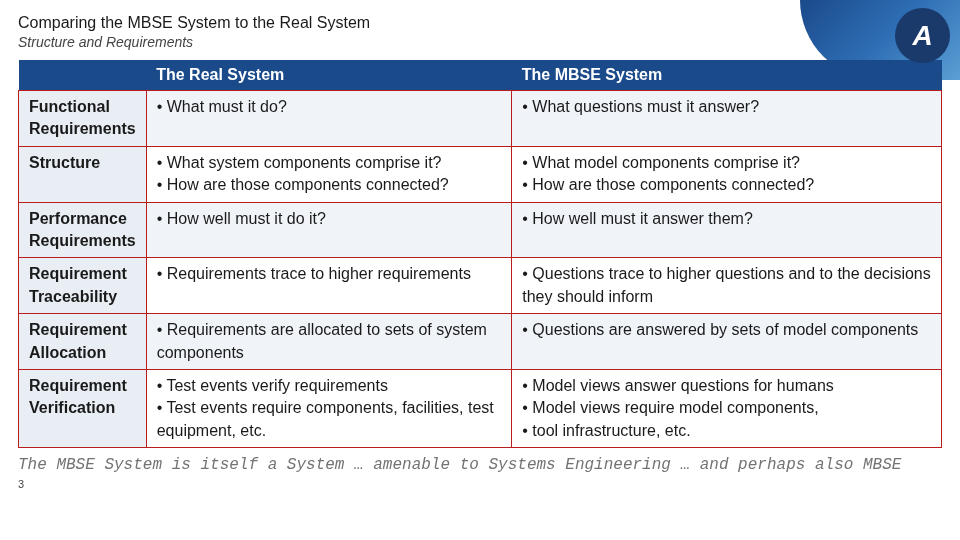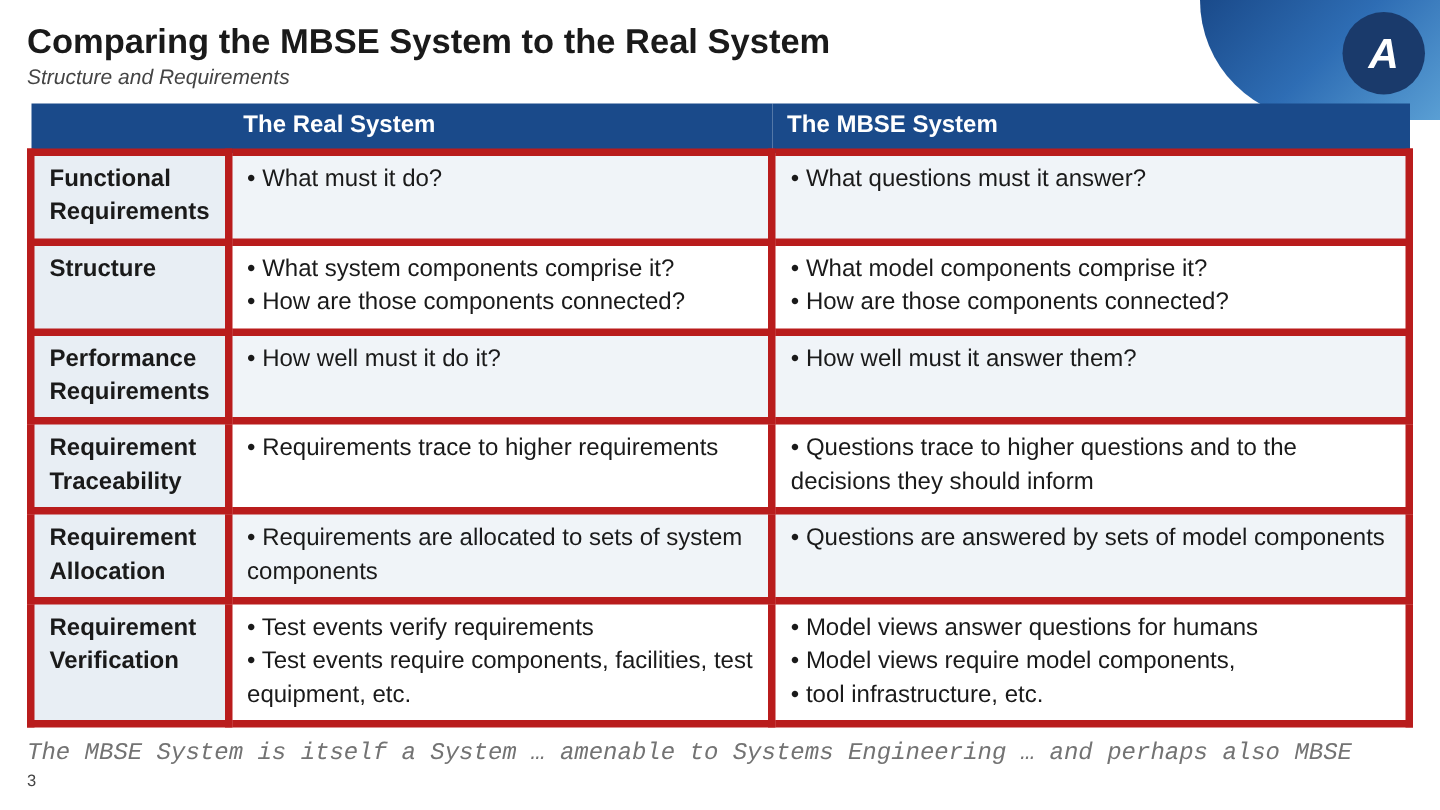--- a/index.html
+++ b/index.html
@@ -33,22 +33,22 @@
       font-size: 28px;
       font-weight: bold;
       font-style: italic;
     }
     .content {
       position: relative;
       z-index: 1;
       padding: 14px 18px 8px 18px;
     }
     h1 {
-      font-size: 23px;
-      font-weight: bold;
+      font-size: 16px;
+      font-weight: normal;
       color: #1a1a1a;
       margin-bottom: 2px;
     }
     h2 {
       font-size: 14px;
       font-weight: normal;
       font-style: italic;
       color: #444;
       margin-bottom: 10px;
     }
@@ -64,21 +64,21 @@
       text-align: left;
       font-weight: bold;
     }
     thead tr th:first-child {
       background: #1a4a8a;
       width: 110px;
     }
     tbody tr td {
       padding: 5px 10px;
       vertical-align: top;
-      border: 5px solid #b91c1c;
+      border: 1px solid #b91c1c;
       color: #1a1a1a;
       line-height: 1.4;
     }
     tbody tr:nth-child(odd) td {
       background: #f0f4f8;
     }
     tbody tr:nth-child(even) td {
       background: #ffffff;
     }
     tbody tr td:first-child {

